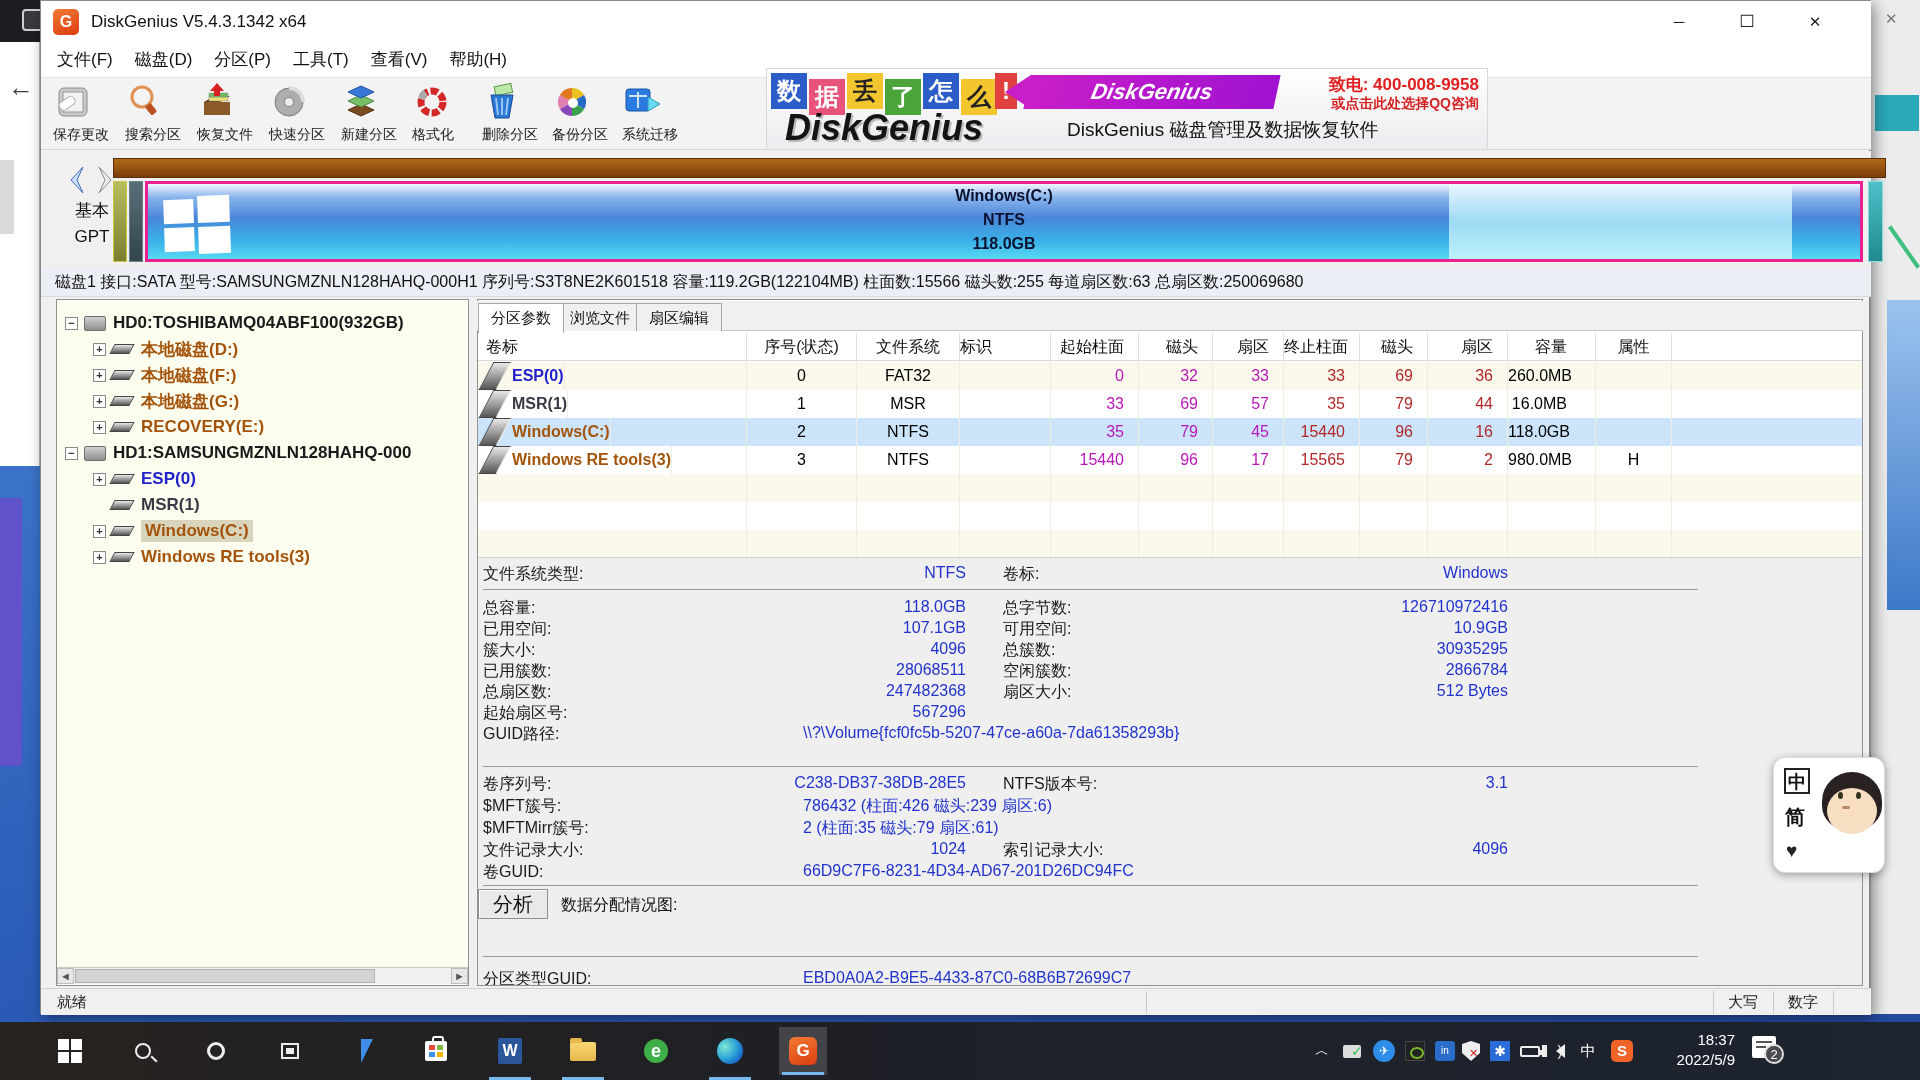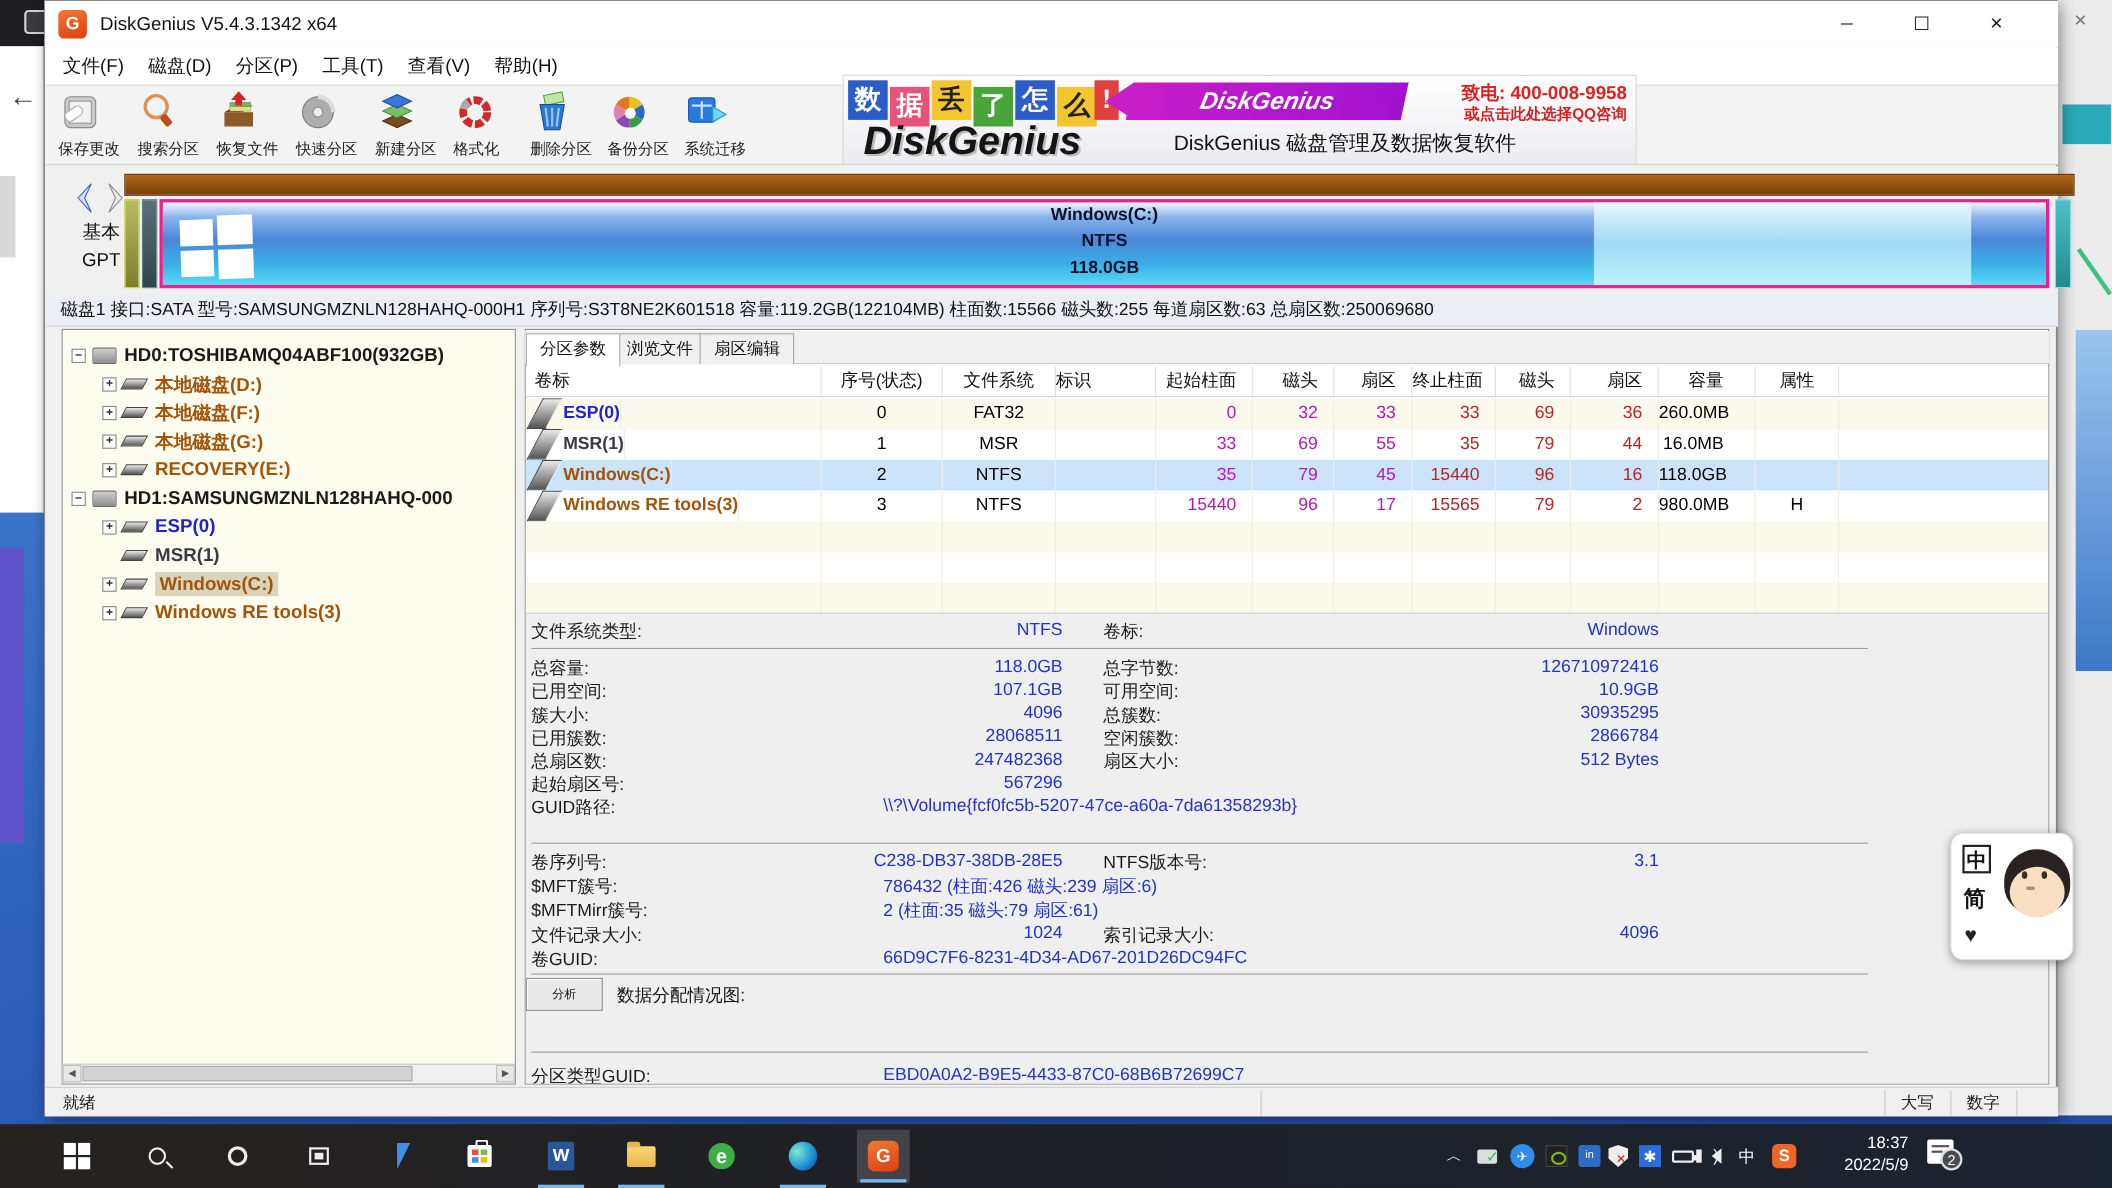--- a/index.html
+++ b/index.html
@@ -101,21 +101,21 @@
 
 #detailbg{left:437px;top:556px;width:1384px;height:428px;background:#efefef;border-top:1px solid #d0d0d0}
 .drow{position:absolute;left:0;width:1830px;height:21px;font-size:16px}
 .drow span{position:absolute;white-space:nowrap}
 .dl1{left:442px;color:#1a1a1a}
 .dv1{left:600px;width:325px;text-align:right;color:#2233cc}
 .dl2{left:962px;color:#1a1a1a}
 .dv2{left:1100px;width:367px;text-align:right;color:#2233cc}
 .dvp{left:762px;color:#2233cc}
 .hline{position:absolute;left:442px;width:1215px;height:1px;background:#9a9a9a}
-#analyze-btn{left:437px;top:888px;width:70px;height:30px;background:#e9e9e9;border:1px solid #8f8f8f;box-shadow:inset 1px 1px 0 #fff;font-size:11px;color:#111;text-align:center;line-height:28px}
+#analyze-btn{left:437px;top:888px;width:70px;height:30px;background:#e9e9e9;border:1px solid #8f8f8f;box-shadow:inset 1px 1px 0 #fff;font-size:20px;color:#111;text-align:center;line-height:28px}
 #alloc-label{left:520px;top:894px;font-size:16px;color:#111}
 #bottomclip{left:437px;top:966px;width:1384px;height:18px;overflow:hidden}
 
 #statusbar{left:0;top:987px;width:1830px;height:27px;background:#f0f0f0;border-top:1px solid #cfcfcf;font-size:15px;color:#222}
 #status-ready{position:absolute;left:16px;top:4px}
 .sb-div{position:absolute;top:2px;width:1px;height:23px;background:#c8c8c8}
 .sb-cell{position:absolute;top:4px;width:60px;text-align:center}
 
 #taskbar{left:0;top:1022px;width:1920px;height:58px;background:linear-gradient(90deg,#26221f,#1e2026 45%,#1c2430)}
 .tb-cell{position:absolute;top:5px;width:48px;height:48px;display:flex;align-items:center;justify-content:center}
@@ -441,21 +441,21 @@
         <span class="c10">260.0MB</span>
         <span class="c11"></span>
     </div>
     <div class="trow r-white" style="top:389px">
       <span class="c0"><span class="vol-ic"></span><span class="vname t-dark">MSR(1)</span></span>
         <span class="c1">1</span>
         <span class="c2">MSR</span>
         <span class="c3"></span>
         <span class="c4 num-start">33</span>
         <span class="c5 num-start">69</span>
-        <span class="c6 num-start">55</span>
+        <span class="c6 num-start">57</span>
         <span class="c7 num-end">35</span>
         <span class="c8 num-end">79</span>
         <span class="c9 num-end">44</span>
         <span class="c10">16.0MB</span>
         <span class="c11"></span>
     </div>
     <div class="trow r-sel" style="top:417px">
       <span class="c0"><span class="vol-ic"></span><span class="vname t-brown">Windows(C:)</span></span>
         <span class="c1">2</span>
         <span class="c2">NTFS</span>

